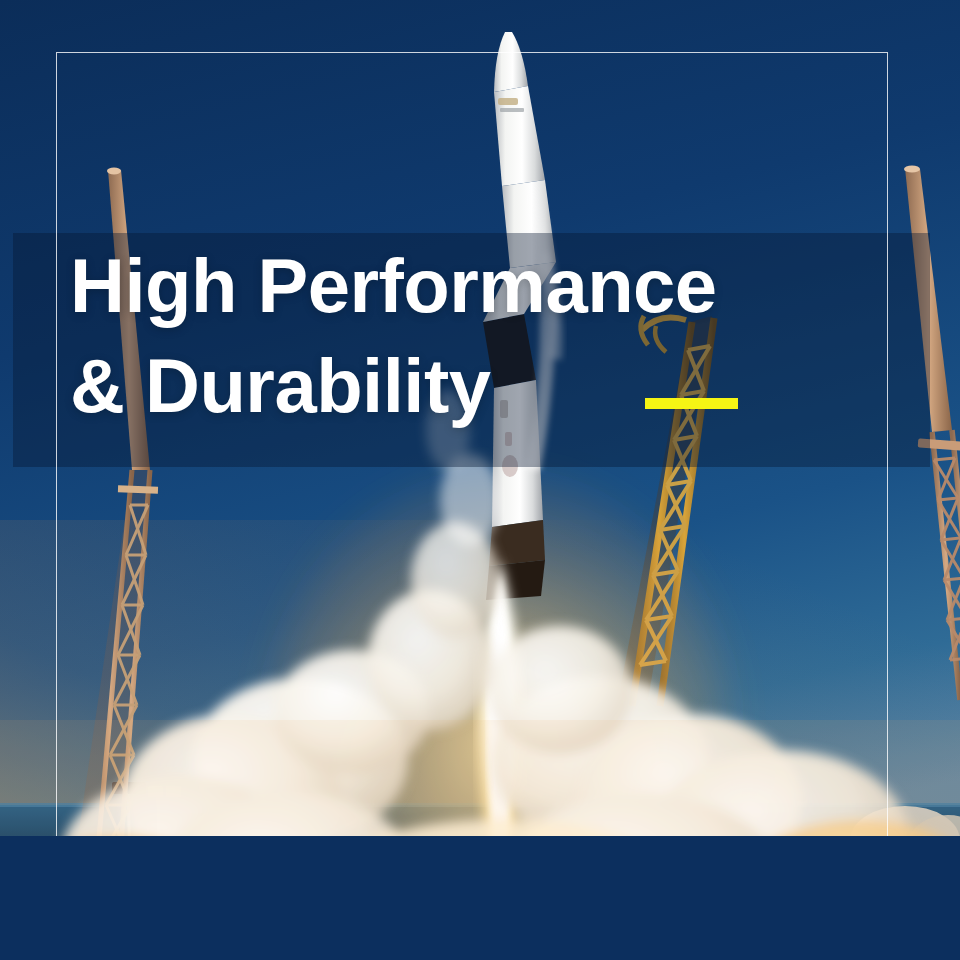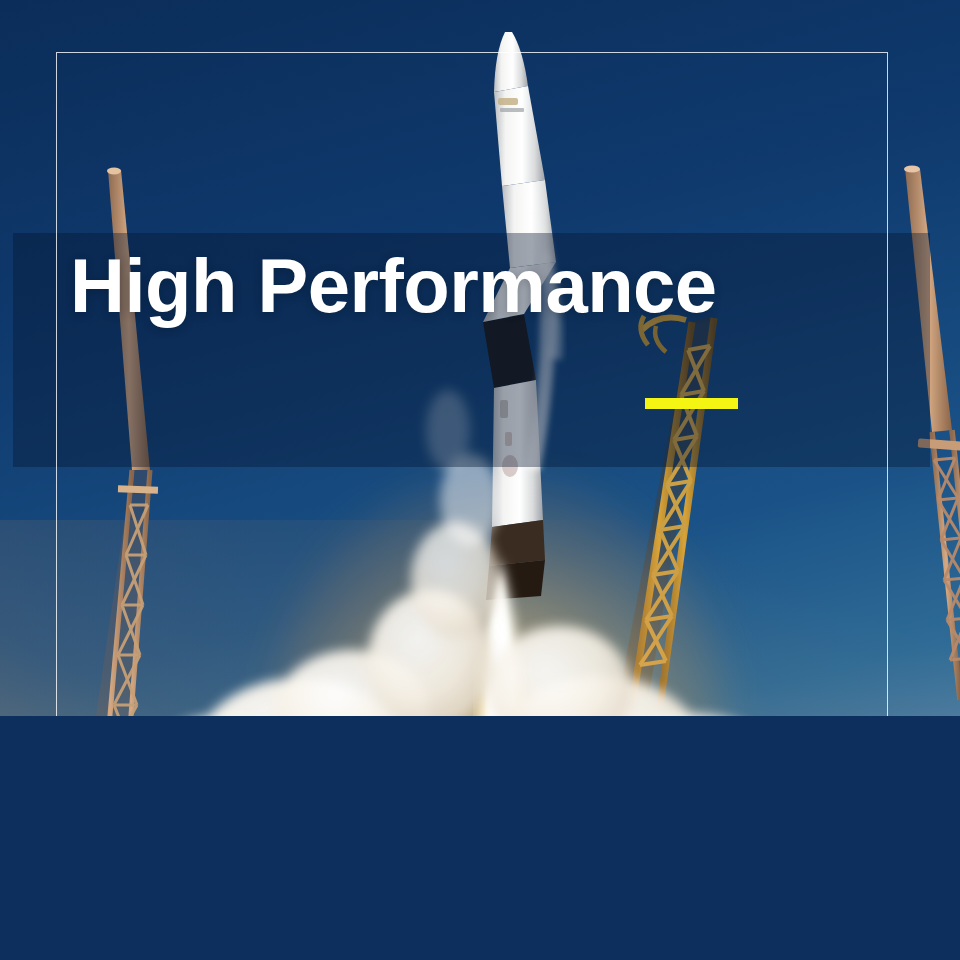--- a/index.html
+++ b/index.html
@@ -1,20 +1,20 @@
 <!DOCTYPE html>
 <html><head>
 <meta charset="utf-8">
 <style>
   * { margin:0; padding:0; box-sizing:border-box; }
   html,body { width:960px; height:960px; overflow:hidden; background:#0c2f5e; }
 
   #stage {
     position:relative;
-    width:960px; height:716px;
+    width:960px; height:836px;
     font-family:"Liberation Sans", sans-serif;
     overflow:hidden;
   }
 
   
   #scene { position:absolute; inset:0; }
   #scene svg { display:block; width:960px; height:960px; }
 
   
   #frame {
@@ -372,17 +372,18 @@
       <rect x="0" y="720" width="960" height="240" fill="#f0b46a" opacity="0.10"></rect>
     </svg>
   </div>
 
   <div id="band"></div>
 
   <div id="frame"></div>
 
   <div id="headline">
     <span class="hl-line first">High Performance</span>
+    <span class="hl-line second">&amp; Durability</span>
   </div>
 
   <div id="accent" style="background: rgb(245, 245, 20);"></div>
 
 </div>
 
 </body></html>

